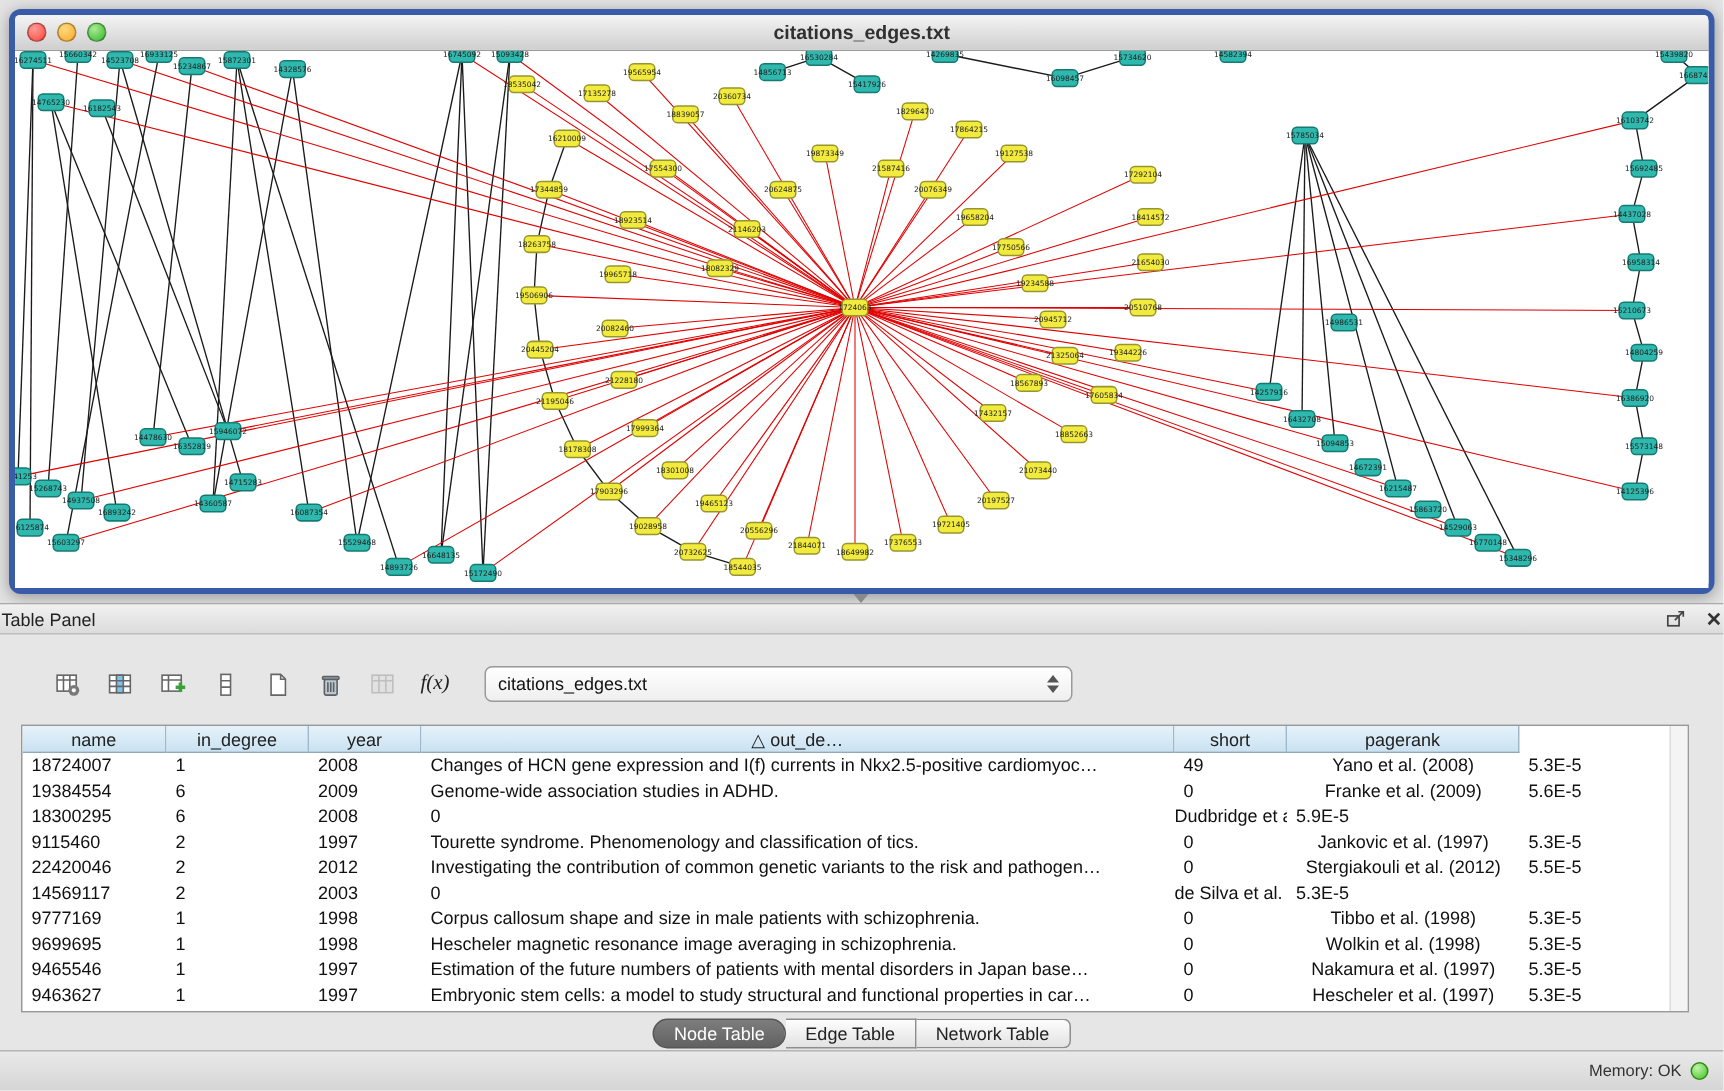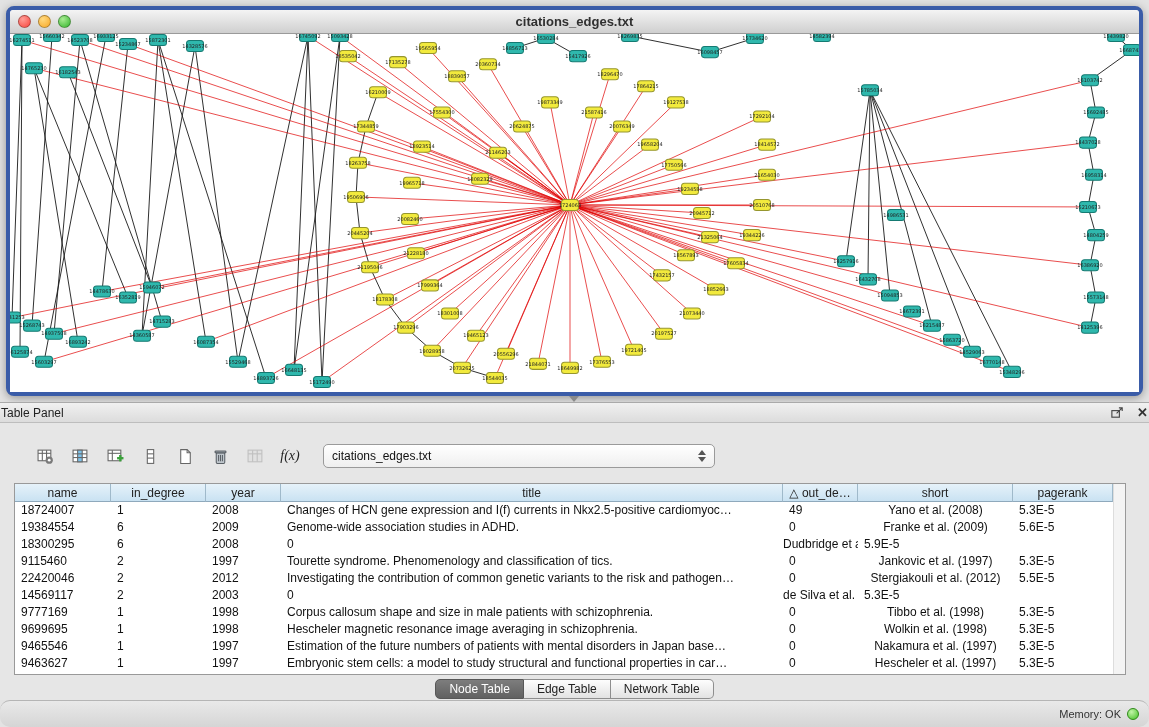--- a/index.html
+++ b/index.html
@@ -60,26 +60,26 @@
   .td{font-size:12px;color:#111;line-height:17px;padding-left:6px;white-space:nowrap;overflow:hidden;}
   .td.c5{text-align:center;padding-left:0;}
   .v-scroll{position:absolute;top:0;right:0;width:12px;bottom:0;background:#f4f4f4;border-left:1px solid #ddd;}
 
   .tabs{position:absolute;top:276px;left:0;width:100%;display:flex;justify-content:center;}
   .tab{height:20px;padding:0 13px;font-size:12px;display:flex;align-items:center;
     border:1px solid #8e8e8e;background:linear-gradient(#fdfdfd,#e2e2e2);color:#222;cursor:pointer;}
   .tab + .tab{border-left:0;}
   .tab:first-child{border-radius:5px 0 0 5px;}
   .tab:last-child{border-radius:0 5px 5px 0;}
-  .tab.active{background:linear-gradient(#7d7d7d,#616161);color:#fff;border-color:#575757;}
+  .tab.active{background:linear-gradient(#7d7d7d,#616161);color:#fff;border-color:#575757;border-radius:10px;}
 
   
   .status-bar{position:absolute;left:0;top:700px;width:100%;height:27px;
     background:linear-gradient(#e9e9e9,#d5d5d5);border-top:1px solid #b5b5b5;
-    display:flex;align-items:center;justify-content:flex-end;padding:0 10px;gap:6px;border-radius:10px;}
+    display:flex;align-items:center;justify-content:flex-end;padding:0 10px;gap:6px;}
   .mem-label{font-size:11px;color:#333;}
   .mem-dot{width:12px;height:12px;border-radius:50%;border:1px solid #2e8a17;
     background:radial-gradient(circle at 35% 30%,#c2f4a8,#43c124);}
 </style>
 </head>
 <body style="--c-yellow: #f2ea3d; --c-teal: #2fb8ad; --c-red: #e00000; --c-black: #1a1a1a;">
 
 <div class="net-window">
   <div class="titlebar">
     <div class="traffic">
@@ -778,21 +778,20 @@
           <i class="dd-down"></i>
         </span>
     </div>
   </div>
 
   <div class="table-box">
     <div class="grid-cols" id="table-head">
         <div class="th">name</div>
         <div class="th">in_degree</div>
         <div class="th">year</div>
-        <div class="th">title</div>
         <div class="th">△ out_de…</div>
         <div class="th">short</div>
         <div class="th">pagerank</div>
       </div>
     <div id="table-body">
         <div class="grid-cols tr">
           <div class="td c0">18724007</div>
           <div class="td c1">1</div>
           <div class="td c2">2008</div>
           <div class="td c3">Changes of HCN gene expression and I(f) currents in Nkx2.5-positive cardiomyoc…</div>

